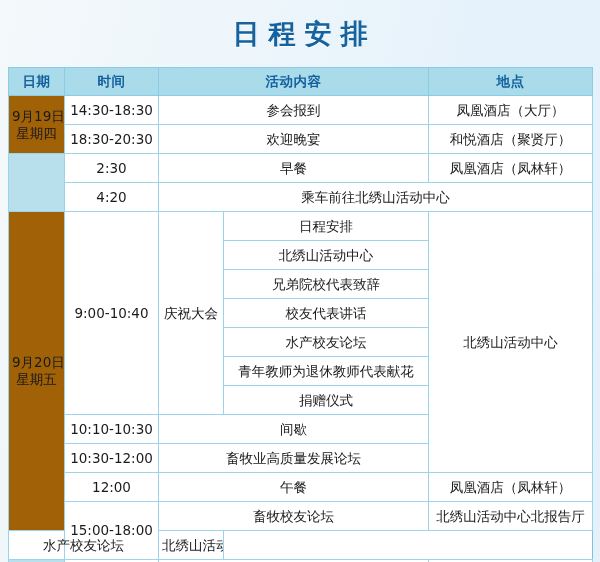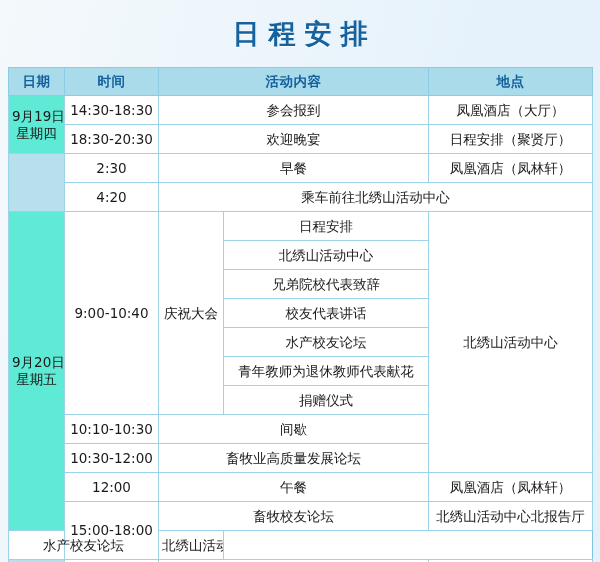--- a/index.html
+++ b/index.html
@@ -76,21 +76,21 @@
     color: #14609c;
     font-weight: bold;
     font-size: 13.5px;
     height: 27px;
     border-color: #8ccbe3;
     letter-spacing: 0.5px;
   }
 
   
   td.date-cell {
-    background: #5eead4;
+    background: #a16207;
     color: #111111;
     font-weight: normal;
     font-size: 13.5px;
     white-space: normal;
     line-height: 1.35;
     border-color: #8ccbe3;
   }
   td.date-blank {
     background: #b8e0ec;
     border-color: #8ccbe3;
@@ -140,21 +140,21 @@
             <span>9月19日</span><br>
             <span>星期四</span>
           </td>
           <td class="time-cell">14:30-18:30</td>
           <td colspan="2">参会报到</td>
           <td>凤凰酒店（大厅）</td>
         </tr>
         <tr>
           <td class="time-cell">18:30-20:30</td>
           <td colspan="2">欢迎晚宴</td>
-          <td>日程安排（聚贤厅）</td>
+          <td>和悦酒店（聚贤厅）</td>
         </tr>
 
         <tr>
           <td class="date-blank" rowspan="2"></td>
           <td class="time-cell">2:30</td>
           <td colspan="2">早餐</td>
           <td>凤凰酒店（凤林轩）</td>
         </tr>
 
         <tr>

